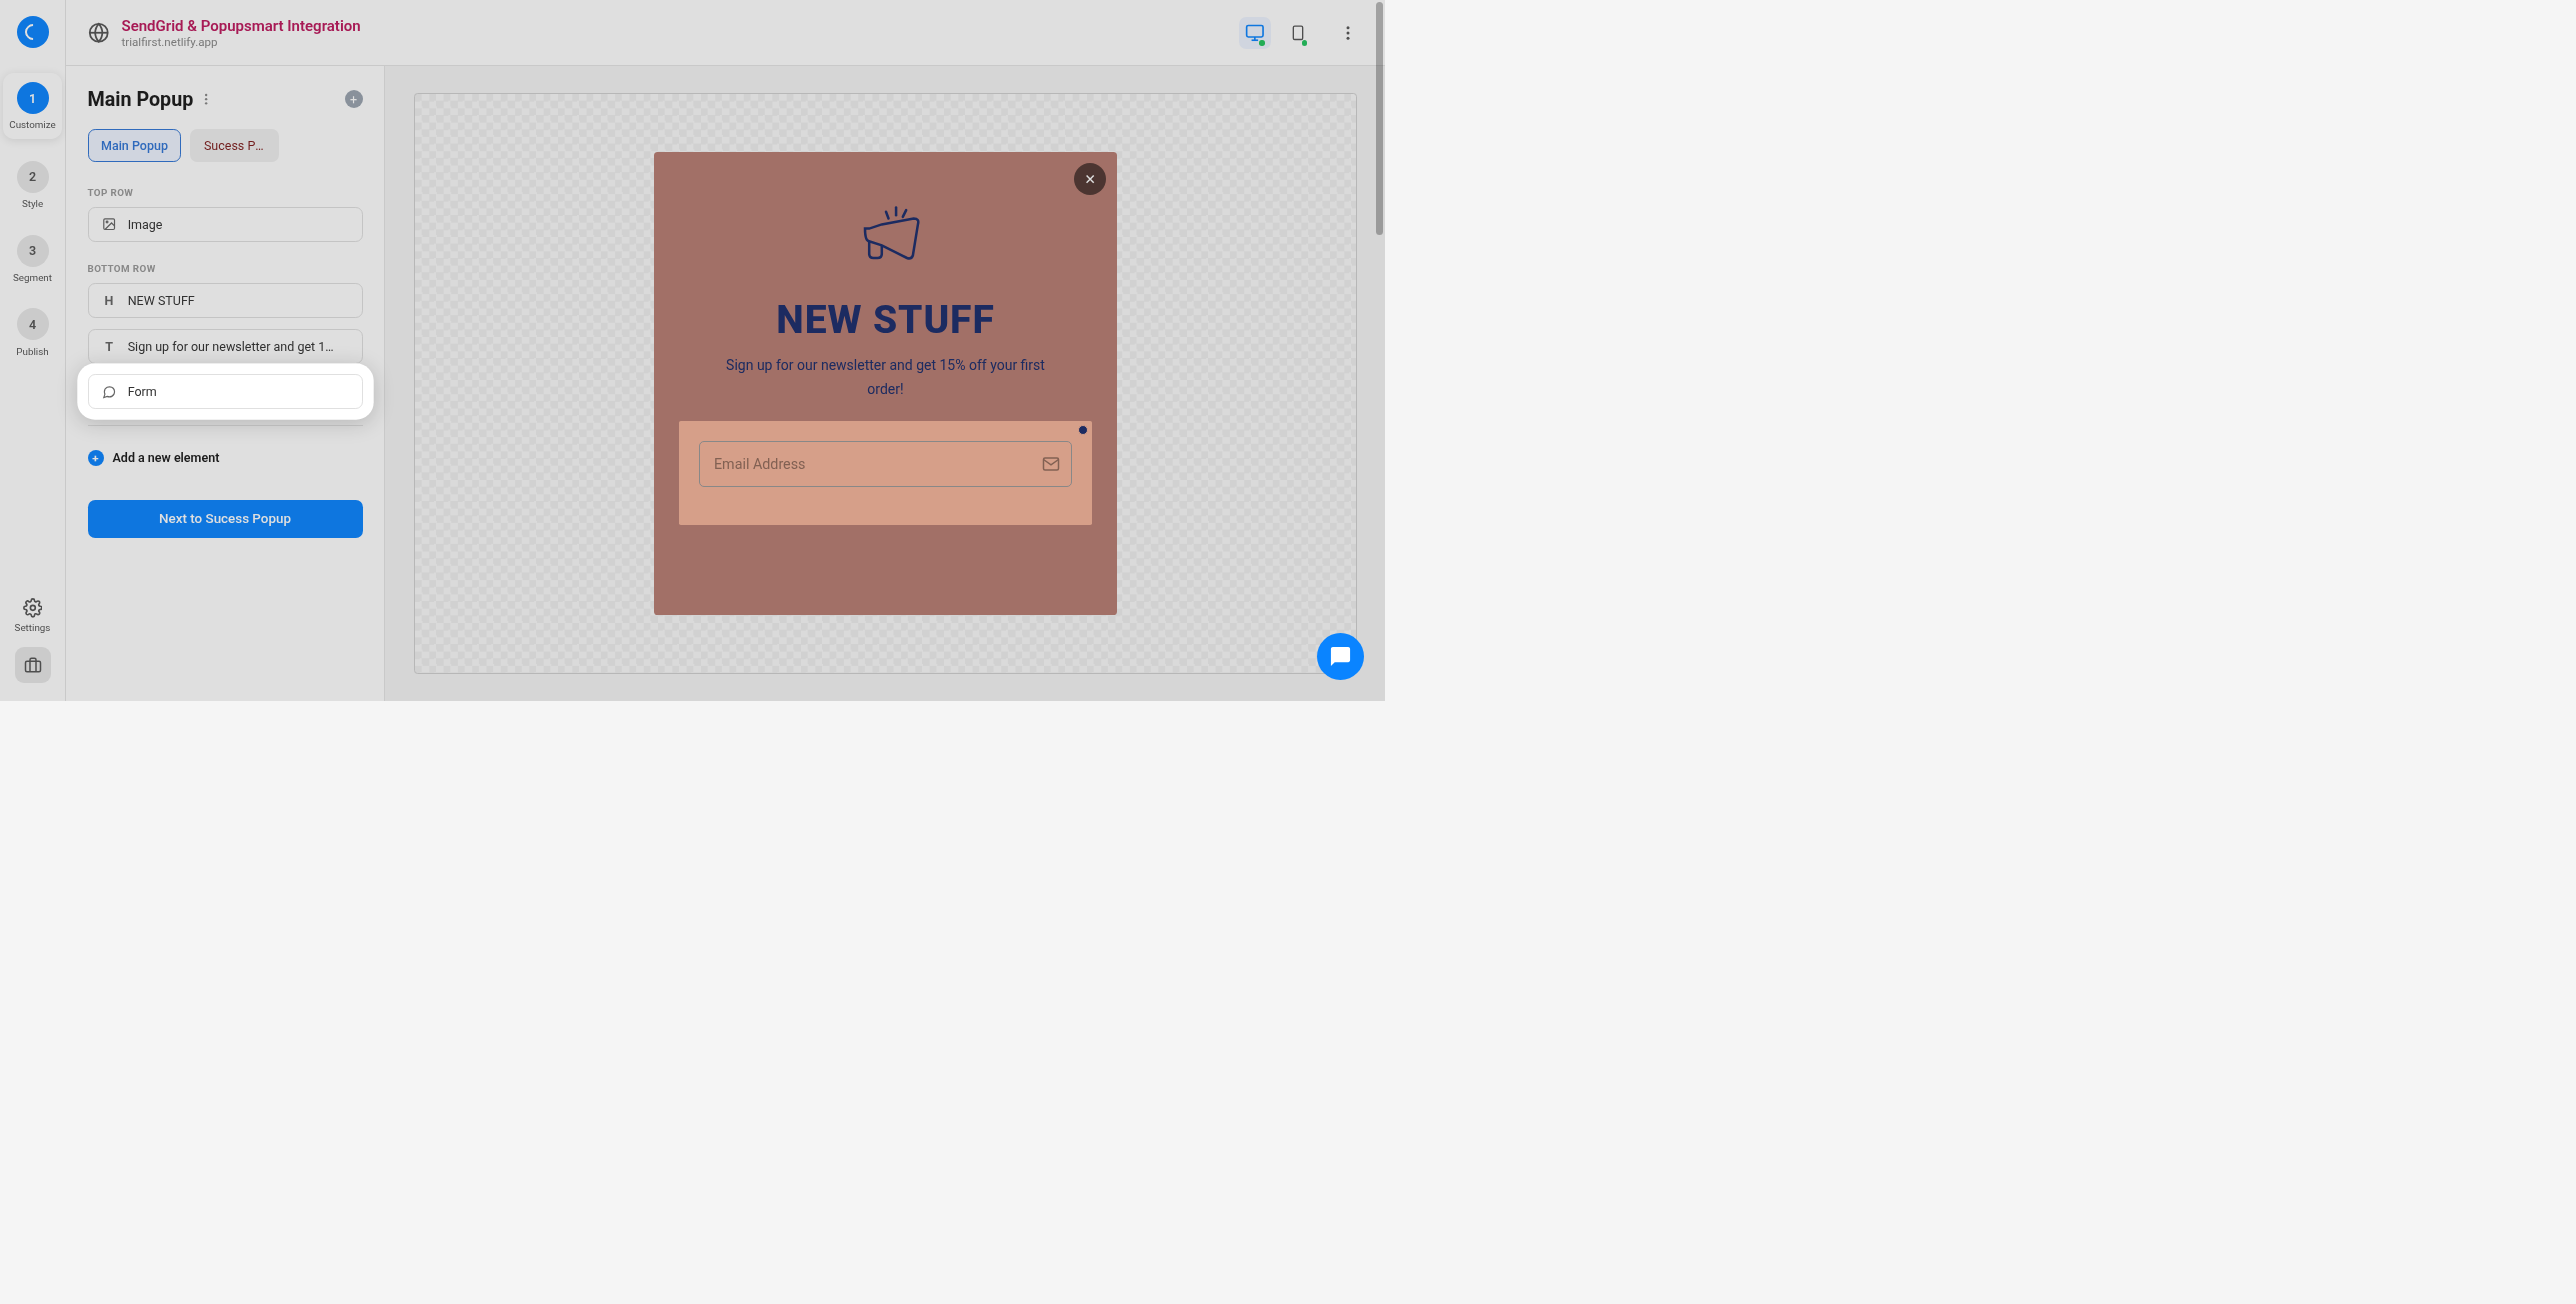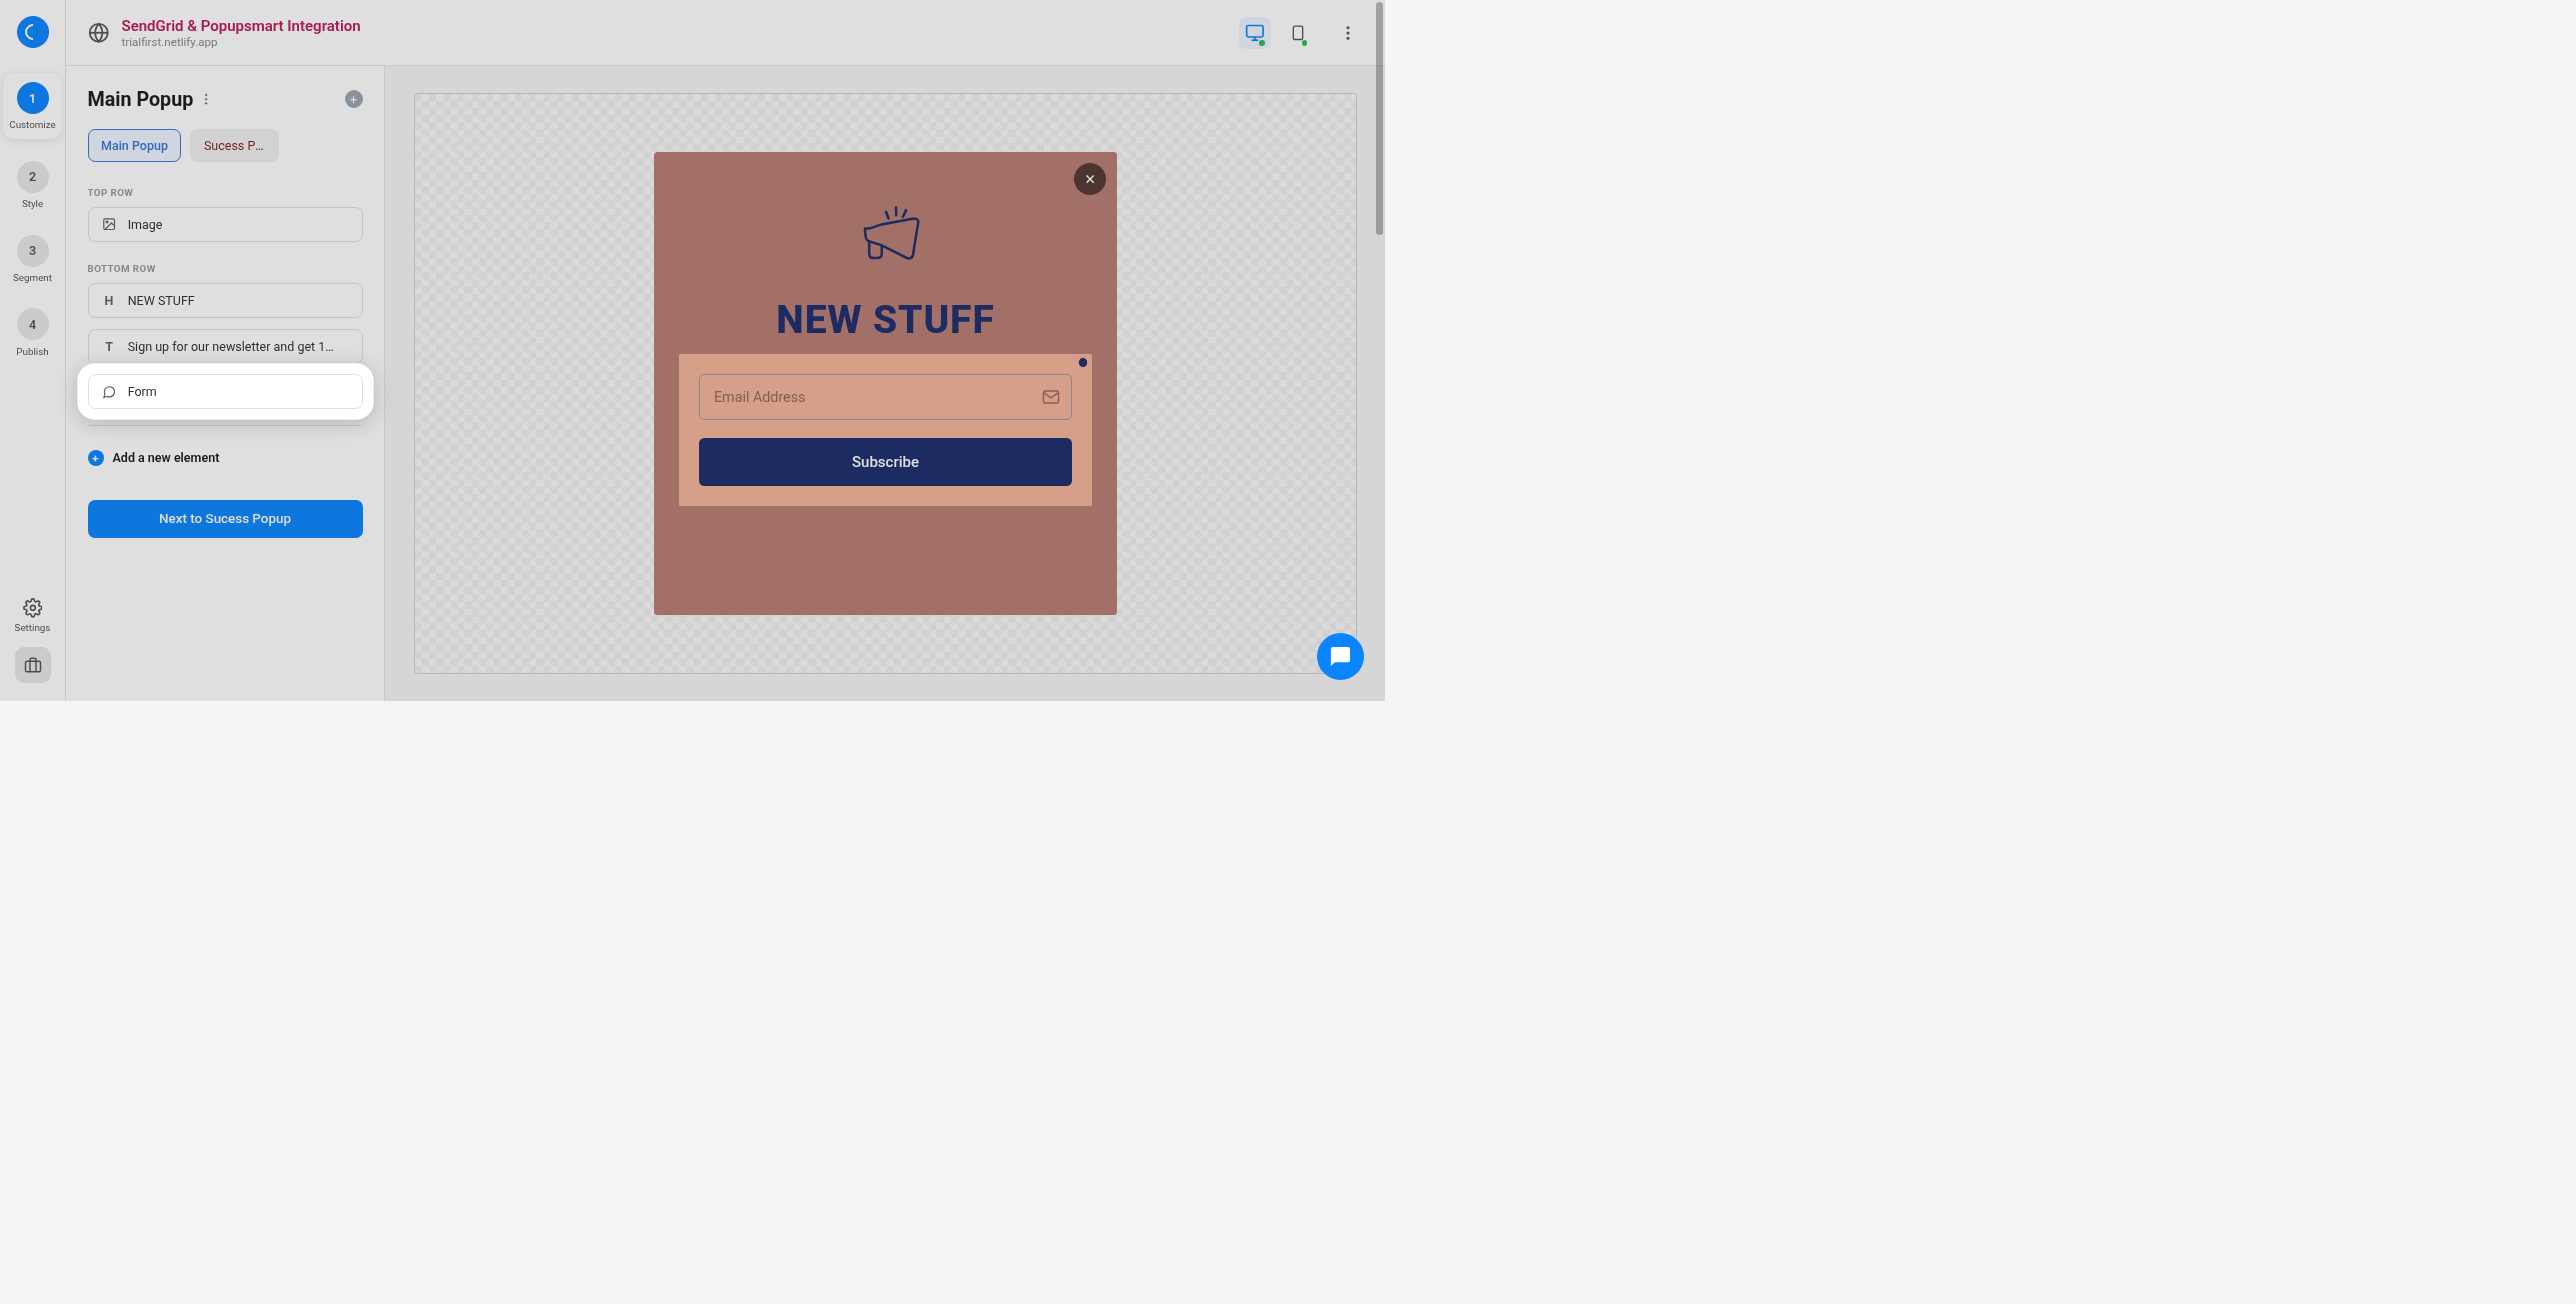--- a/index.html
+++ b/index.html
@@ -239,30 +239,30 @@
           </svg>
       </div>
       <svg class="megaphone" width="84" height="84" viewBox="0 0 100 100" fill="none" stroke="#1a2c6b" stroke-width="3">
         <path d="M30 55 L30 70 Q30 75 35 75 L40 75 Q45 75 45 70 L45 60"></path>
         <path d="M25 40 Q25 55 30 55 L45 60 L75 75 Q80 77 82 72 L88 35 Q90 28 83 28 L45 35 L30 40 Q25 40 25 40 Z"></path>
         <path d="M50 20 L53 28" stroke-linecap="round"></path>
         <path d="M62 15 L62 24" stroke-linecap="round"></path>
         <path d="M74 18 L70 26" stroke-linecap="round"></path>
       </svg>
       <div class="popup-headline">NEW STUFF</div>
+      <div class="popup-sub">Sign up for our newsletter and get 15% off your first order!</div>
       <div class="form-section">
         <div class="form-dot"></div>
         <div class="email-input-wrap">
           <input class="email-input" placeholder="Email Address" style="">
           <svg class="email-icon" width="18" height="18" viewBox="0 0 24 24" fill="none" stroke="#926b5b" stroke-width="2">
               <rect x="2" y="4" width="20" height="16" rx="2"></rect>
               <polyline points="2,6 12,13 22,6"></polyline>
             </svg>
         </div>
-        <button class="subscribe-btn">Subscribe</button>
       </div>
     </div>
   </div>
 </div>
 
 <div class="dim-overlay"></div>
 
 <div class="chat-bubble">
   <svg width="23" height="23" viewBox="0 0 24 24" fill="#fff">
       <path d="M20 2H4c-1.1 0-2 .9-2 2v18l4-4h14c1.1 0 2-.9 2-2V4c0-1.1-.9-2-2-2z"></path>

